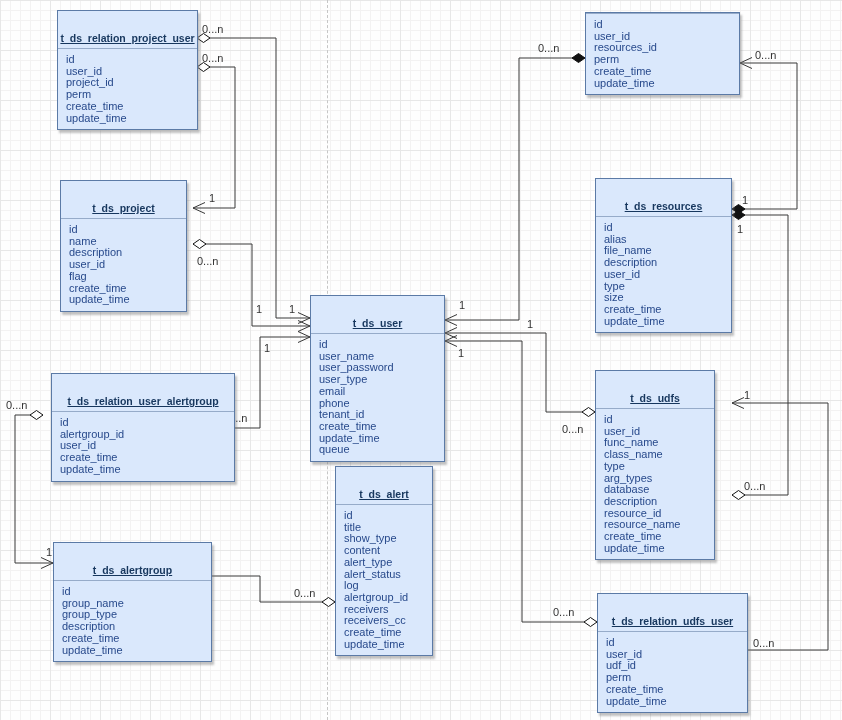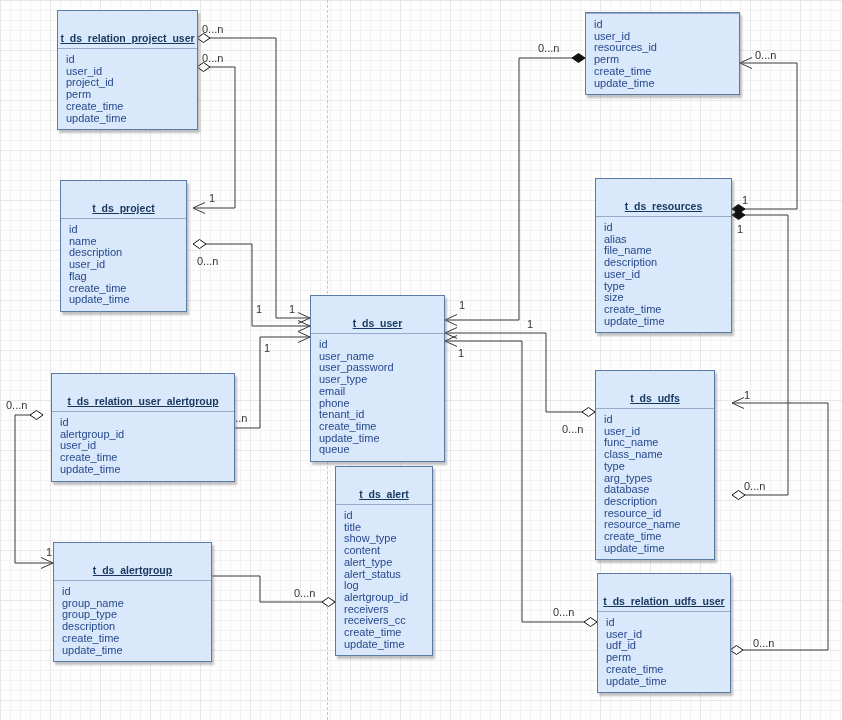--- a/index.html
+++ b/index.html
@@ -224,21 +224,21 @@
           <div class="field">alert_type</div>
           <div class="field">alert_status</div>
           <div class="field">log</div>
           <div class="field">alertgroup_id</div>
           <div class="field">receivers</div>
           <div class="field">receivers_cc</div>
           <div class="field">create_time</div>
           <div class="field">update_time</div>
         </div>
       </div>
-      <div class="tbl" style="left: 597px; top: 573px; width: 134px;">
+      <div class="tbl" style="left: 597px; top: 593px; width: 151px;">
         <div class="title">t_ds_relation_udfs_user</div>
         <div class="sep"></div>
         <div class="fields">
           <div class="field">id</div>
           <div class="field">user_id</div>
           <div class="field">udf_id</div>
           <div class="field">perm</div>
           <div class="field">create_time</div>
           <div class="field">update_time</div>
         </div>

